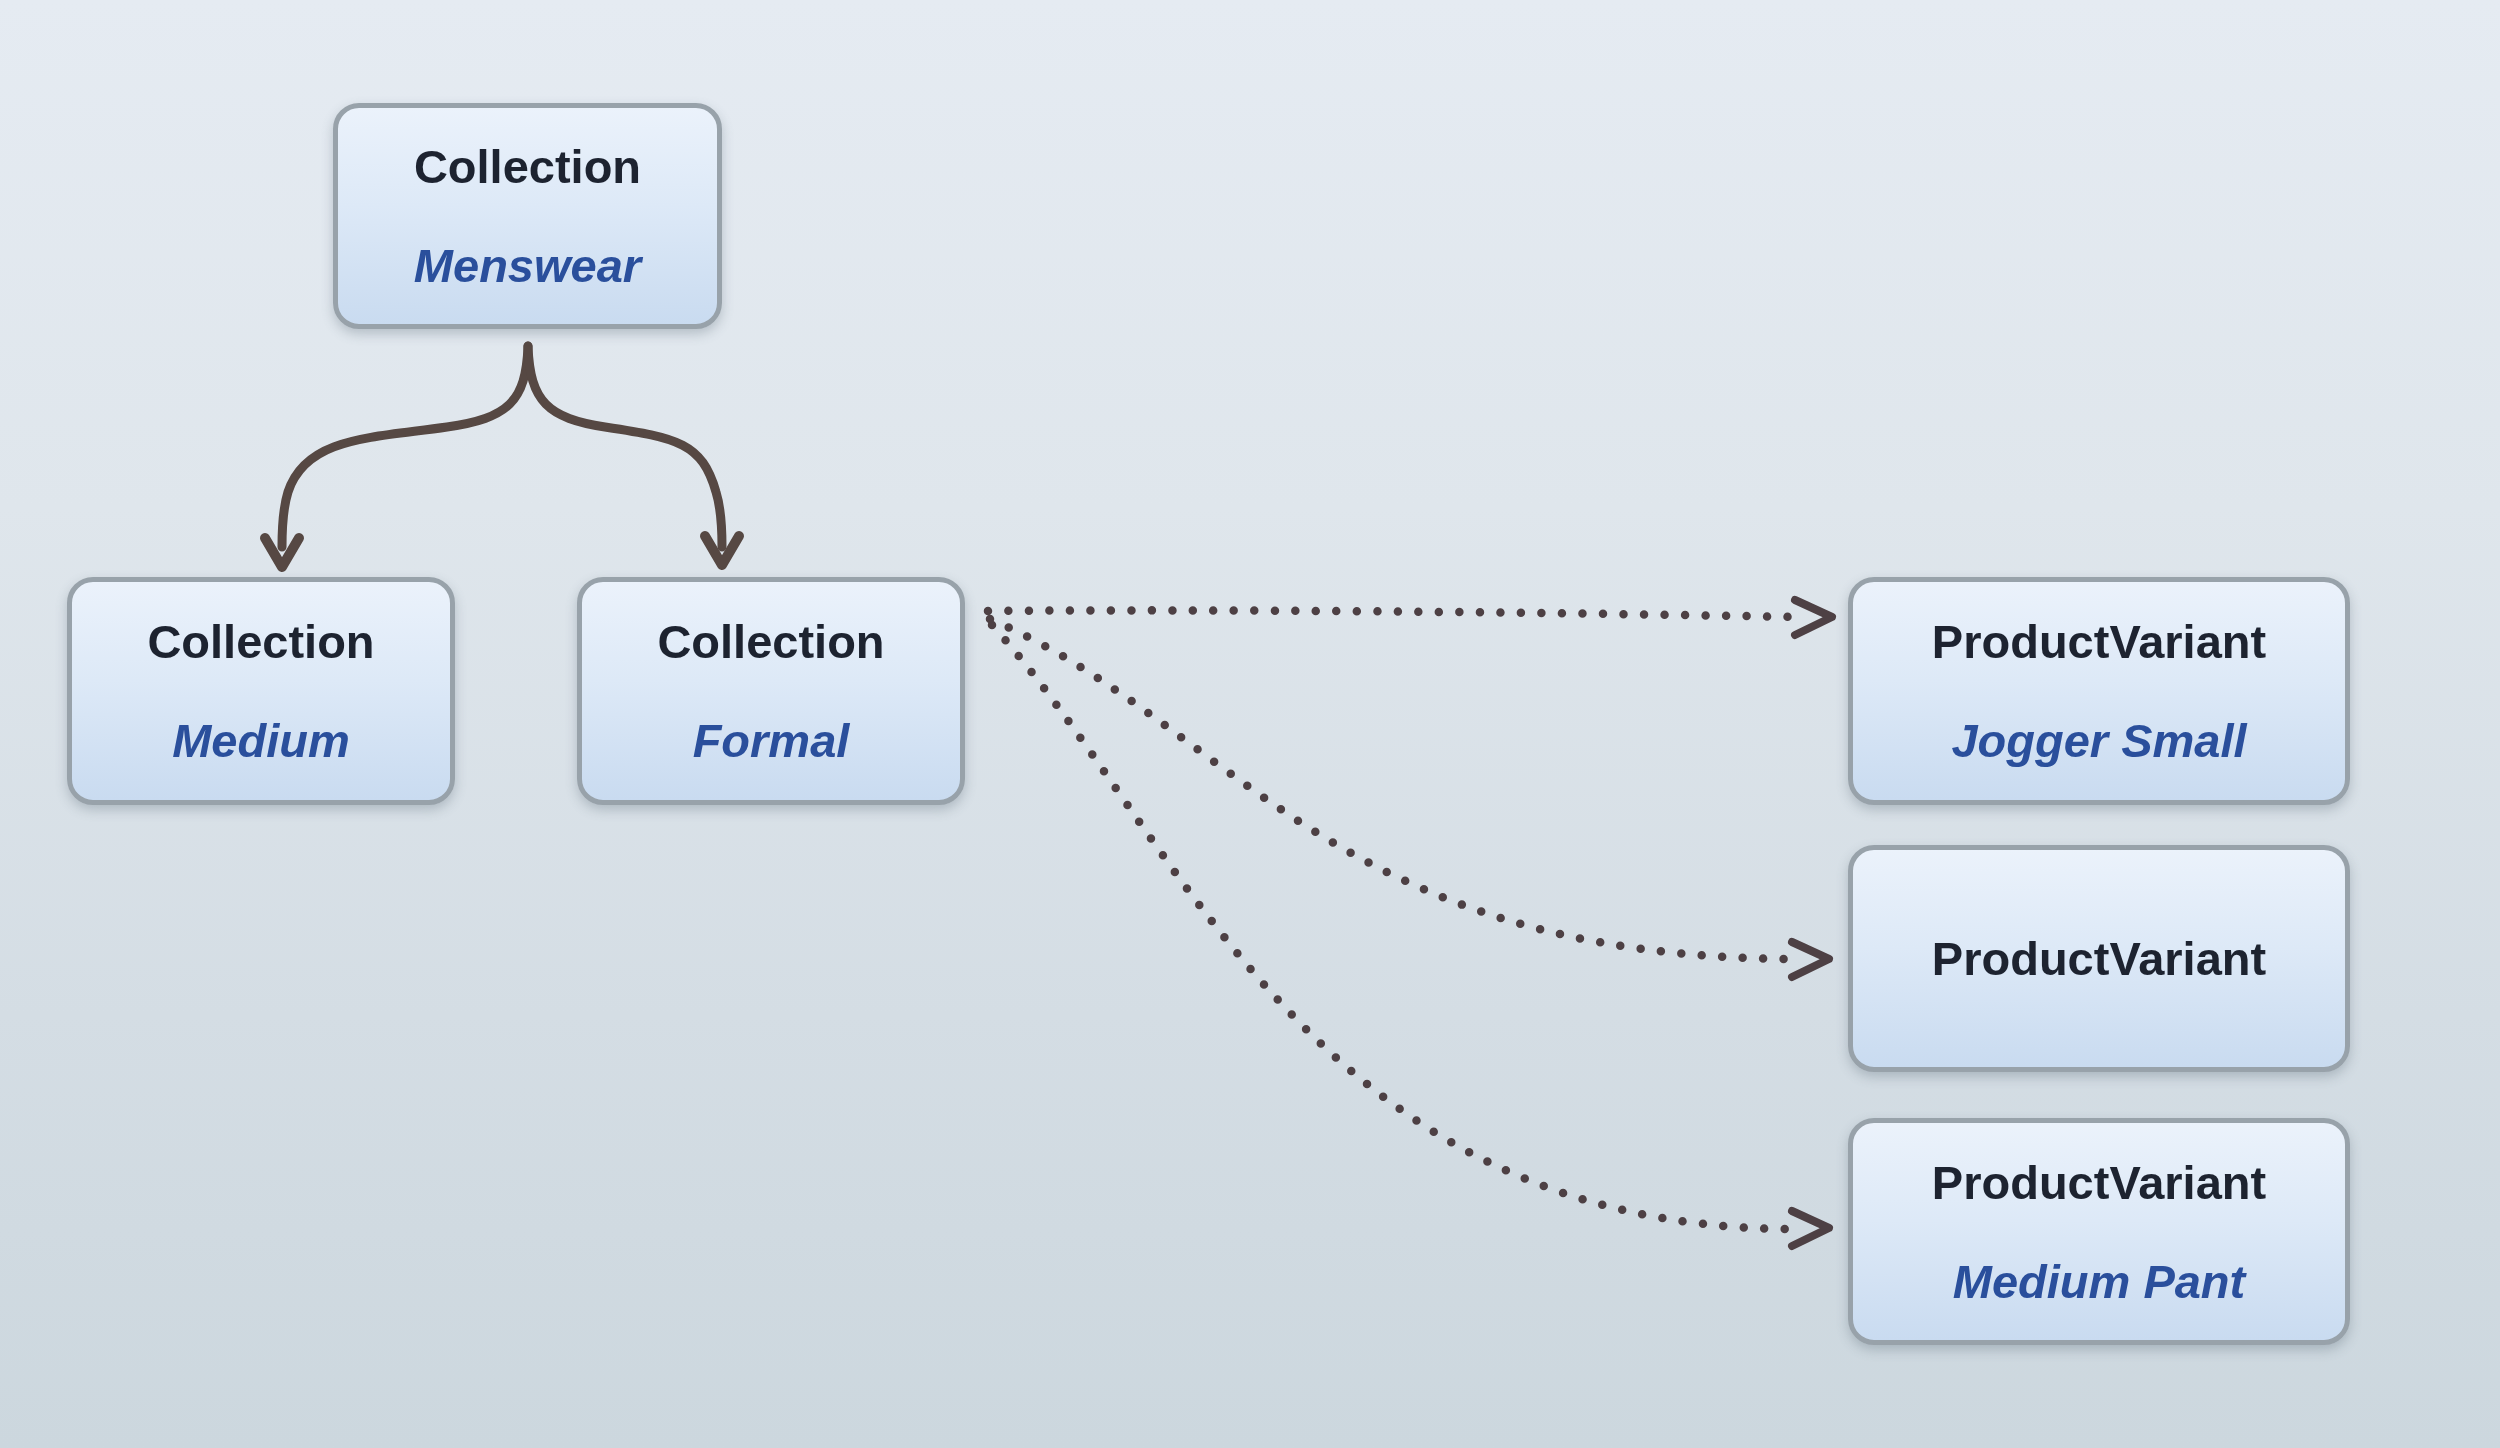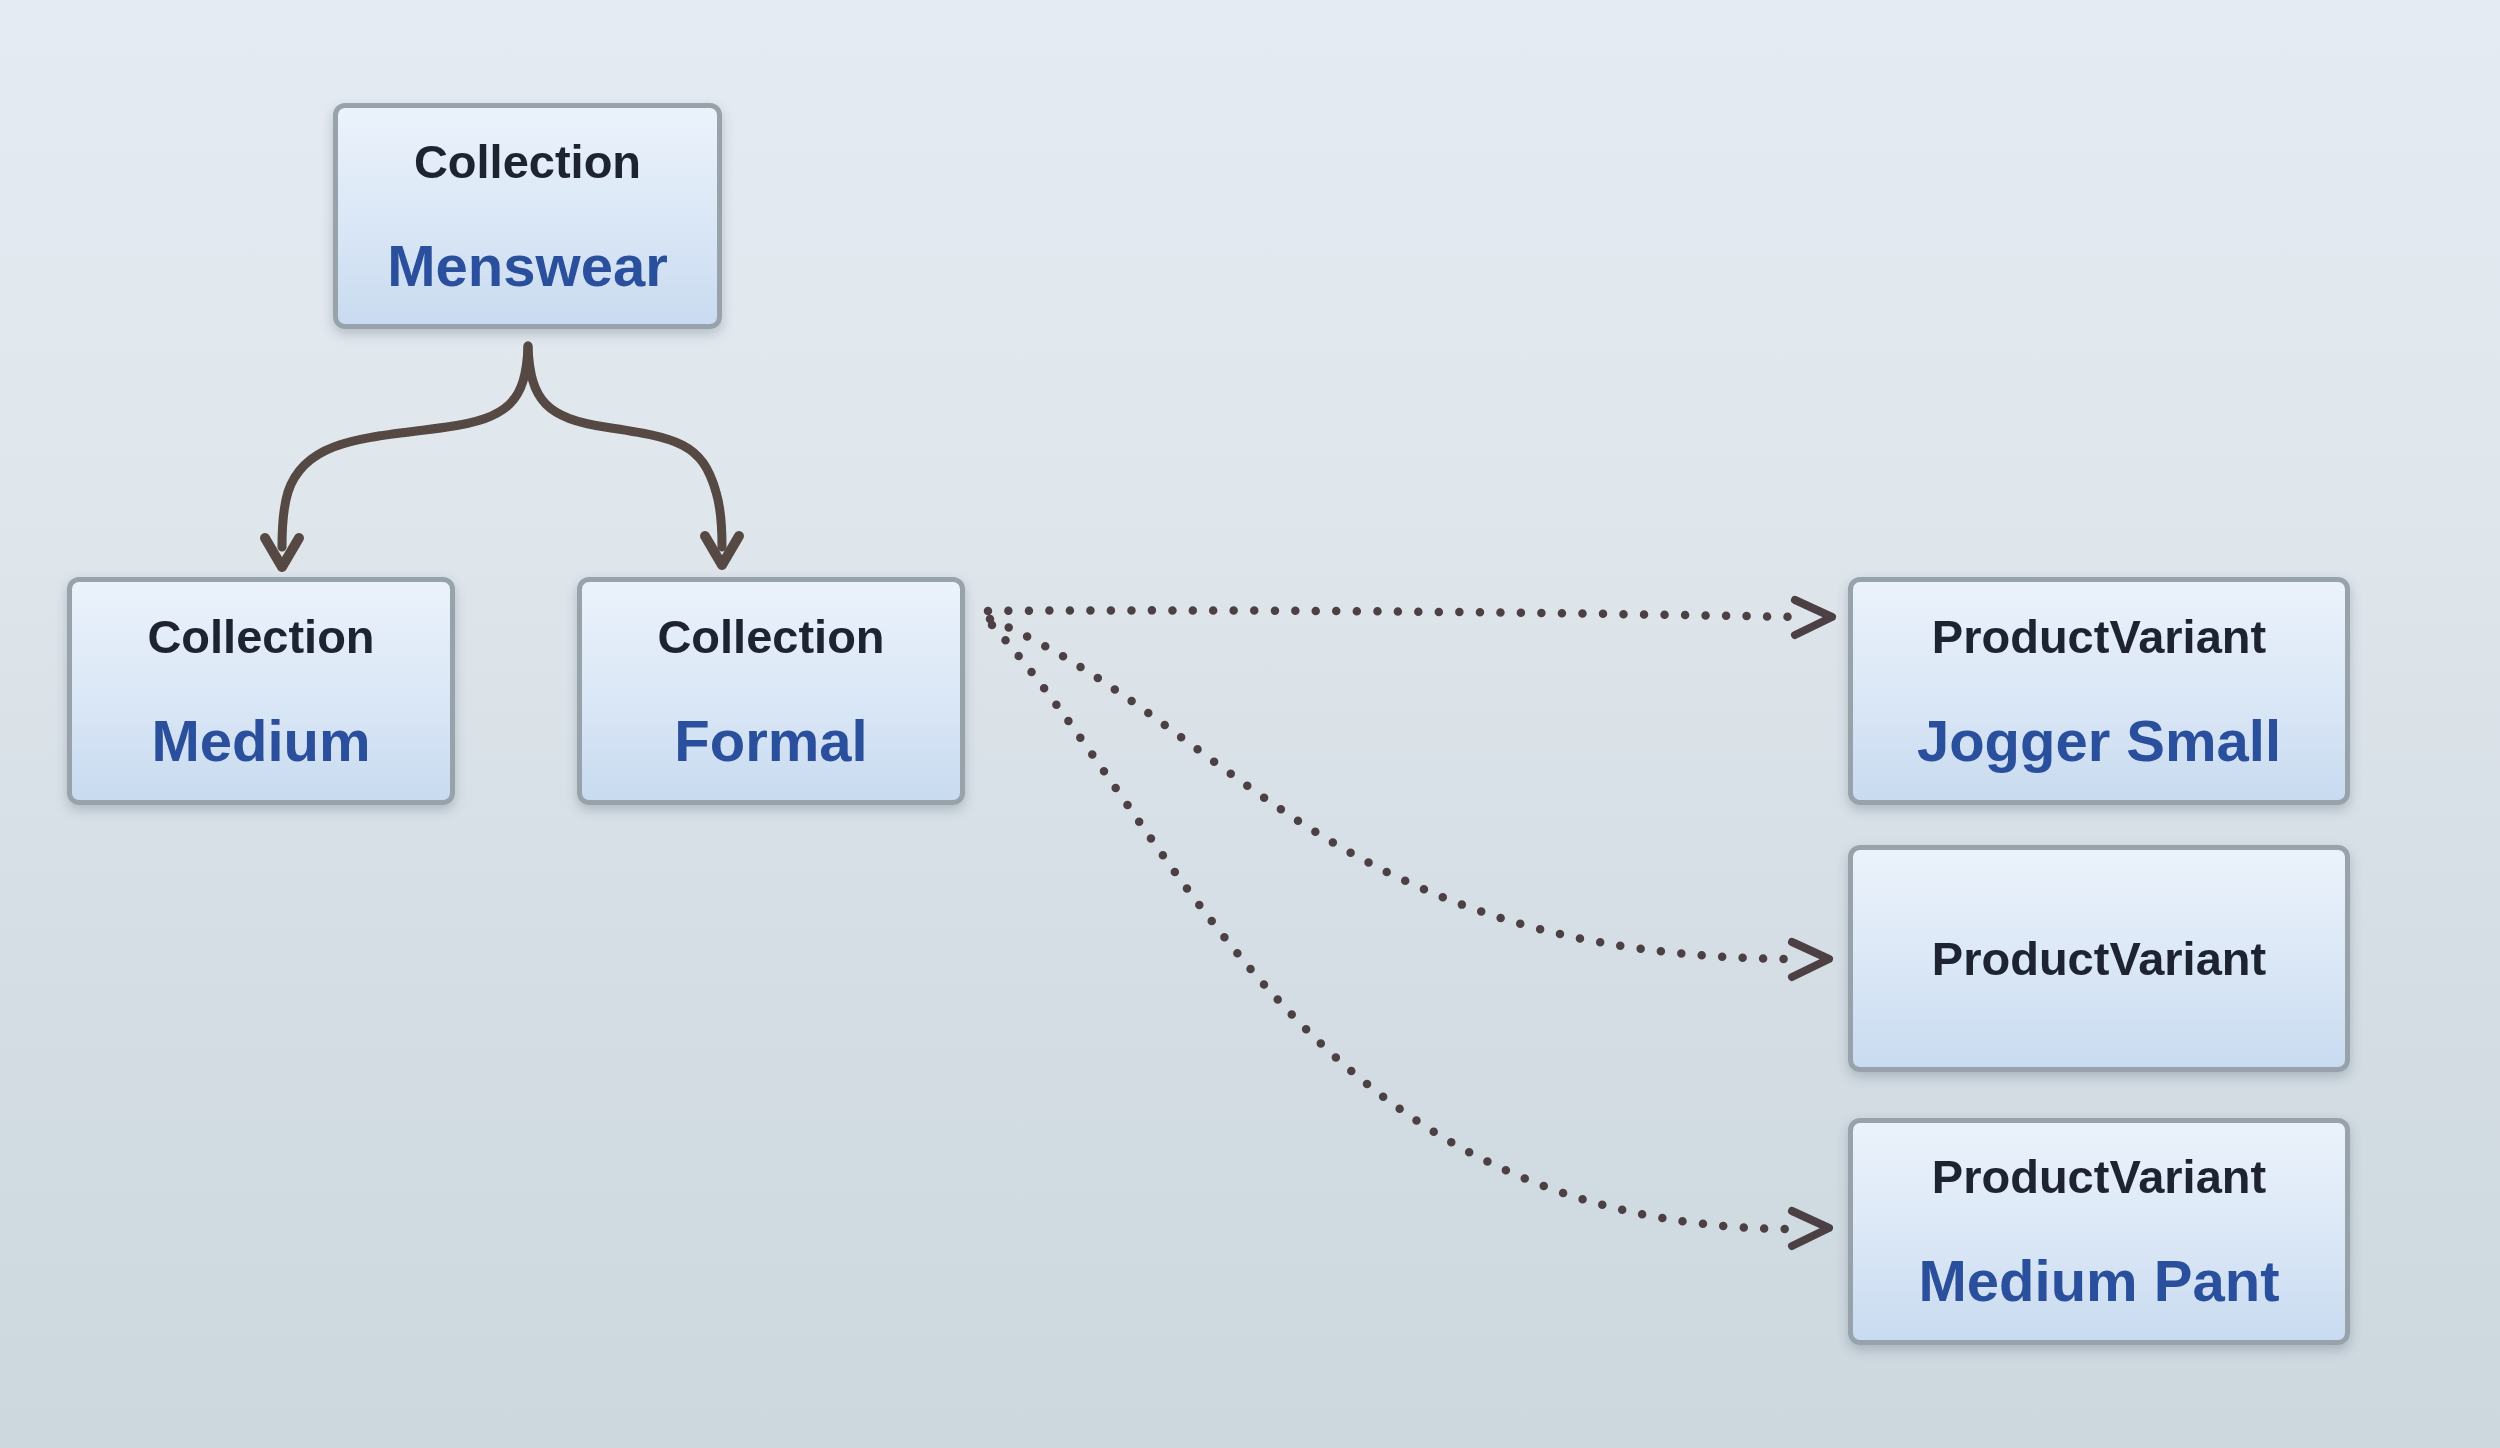--- a/index.html
+++ b/index.html
@@ -13,43 +13,44 @@
   }
   .edges-layer{
     position:absolute;
     left:0;top:0;
     width:2500px;height:1448px;
   }
   .node{
     position:absolute;
     box-sizing:border-box;
     border:5px solid #98a2aa;
-    border-radius:12px;
+    border-radius:26px;
     background:linear-gradient(180deg,#ebf2fb 0%,#dde9f7 45%,#c9dbf0 100%);
     box-shadow:0 5px 12px rgba(80,95,110,0.30);
     display:flex;
     flex-direction:column;
     align-items:center;
     justify-content:center;
     gap:52px;
     text-align:center;
   }
   .node-type{
     font-size:47px;
     font-weight:bold;
     color:#1d2330;
     line-height:1;
     white-space:nowrap;
   }
   .node-name{
-    font-size:58px;
+    font-size:47px;
     font-weight:bold;
     color:#2a4f9c;
     line-height:1;
     white-space:nowrap;
+    font-style:italic;
   }
   
   .pos-menswear{left:333px;top:103px;width:389px;height:226px;}
   .pos-formal  {left:67px; top:577px;width:388px;height:228px;}
   .pos-casual  {left:577px;top:577px;width:388px;height:228px;}
   .pos-hoodie  {left:1848px;top:577px; width:502px;height:228px;}
   .pos-tshirt  {left:1848px;top:845px; width:502px;height:227px;}
   .pos-jogger  {left:1848px;top:1118px;width:502px;height:227px;}
 </style>
 </head>

